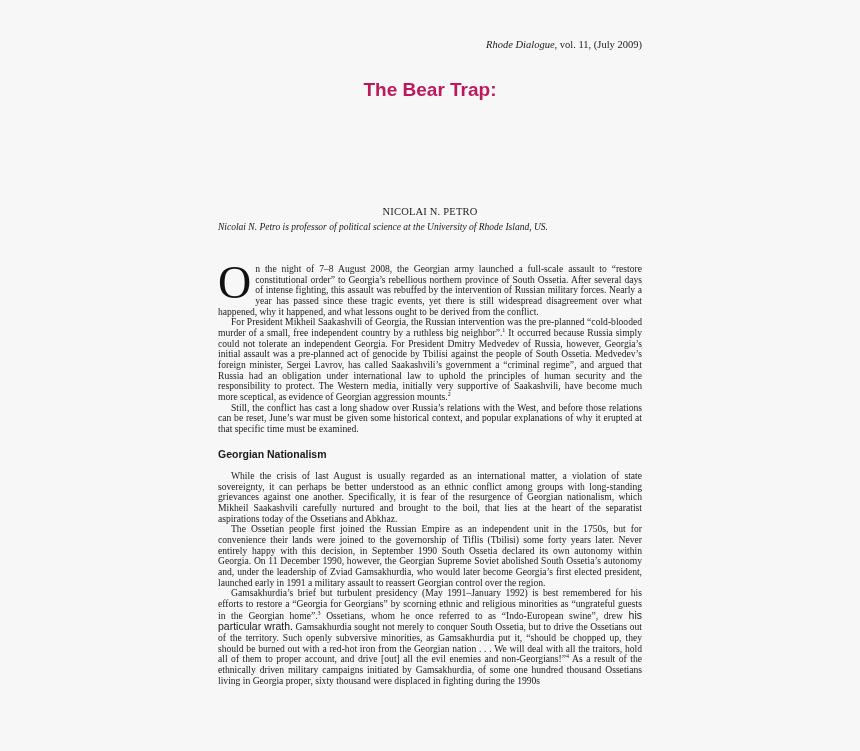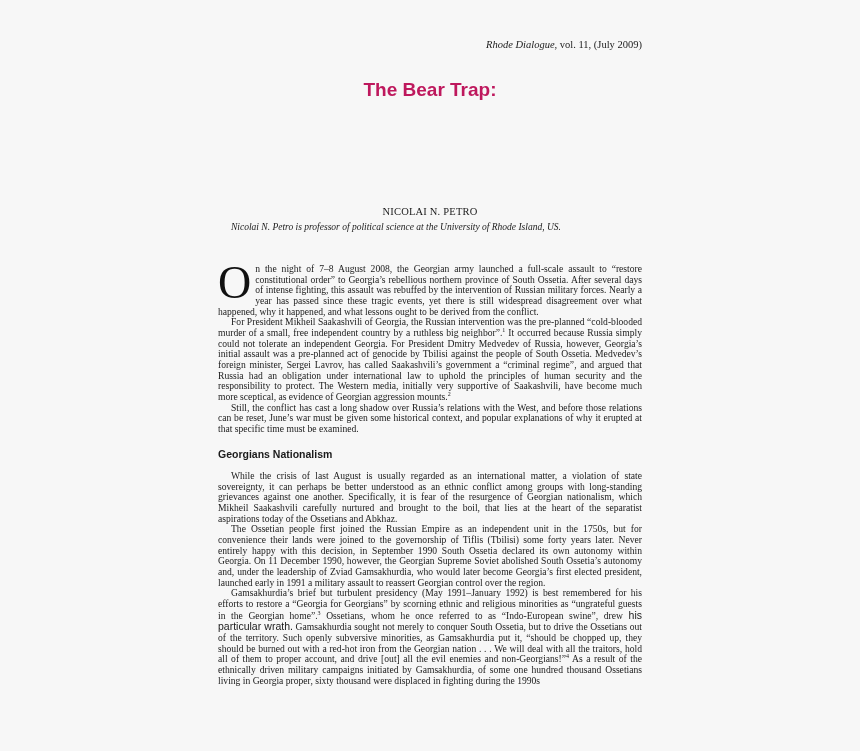--- a/index.html
+++ b/index.html
@@ -37,21 +37,21 @@
   .author {
     position: absolute;
     top: 182px; left: 0; width: 424px;
     text-align: center;
     font-size: 10.5px;
     letter-spacing: 0.2px;
     margin-top: 24px;
   }
   .affiliation {
     position: absolute;
-    top: 222px; left: 13px; width: 424px;
+    top: 222px; left: 0; width: 424px;
     font-style: italic;
     font-size: 9.5px;
   }
   .body {
     position: absolute;
     top: 264px; left: 0; width: 424px;
     font-size: 9.6px;
     line-height: 10.65px;
     text-align: justify;
   }
@@ -94,21 +94,21 @@
 
   <div class="affiliation">Nicolai N. Petro is professor of political science at the University of Rhode Island, US.</div>
 
   <div class="body">
     <p class="first"><span class="dropcap">O</span><span>n the night of 7–8 August 2008, the Georgian army launched a full-scale assault to “restore constitutional order” to Georgia’s rebellious northern province of South Ossetia. After several days of intense fighting, this assault was rebuffed by the intervention of Russian military forces. Nearly a year has passed since these tragic events, yet there is still widespread disagreement over what happened, why it happened, and what lessons ought to be derived from the conflict.</span></p>
 
     <p><span>For President Mikheil Saakashvili of Georgia, the Russian intervention was the pre-planned “cold-blooded murder of a small, free independent country by a ruthless big neighbor”.</span><sup>1</sup><span> It occurred because Russia simply could not tolerate an independent Georgia. For President Dmitry Medvedev of Russia, however, Georgia’s initial assault was a pre-planned act of genocide by Tbilisi against the people of South Ossetia. Medvedev’s foreign minister, Sergei Lavrov, has called Saakashvili’s government a “criminal regime”, and argued that Russia had an obligation under international law to uphold the principles of human security and the responsibility to protect. The Western media, initially very supportive of Saakashvili, have become much more sceptical, as evidence of Georgian aggression mounts.</span><sup>2</sup></p>
 
     <p>Still, the conflict has cast a long shadow over Russia’s relations with the West, and before those relations can be reset, June’s war must be given some historical context, and popular explanations of why it erupted at that specific time must be examined.</p>
 
-    <div class="section-heading">Georgians Nationalism</div>
+    <div class="section-heading">Georgian Nationalism</div>
 
     <p>While the crisis of last August is usually regarded as an international matter, a violation of state sovereignty, it can perhaps be better understood as an ethnic conflict among groups with long-standing grievances against one another. Specifically, it is fear of the resurgence of Georgian nationalism, which Mikheil Saakashvili carefully nurtured and brought to the boil, that lies at the heart of the separatist aspirations today of the Ossetians and Abkhaz.</p>
 
     <p>The Ossetian people first joined the Russian Empire as an independent unit in the 1750s, but for convenience their lands were joined to the governorship of Tiflis (Tbilisi) some forty years later. Never entirely happy with this decision, in September 1990 South Ossetia declared its own autonomy within Georgia. On 11 December 1990, however, the Georgian Supreme Soviet abolished South Ossetia’s autonomy and, under the leadership of Zviad Gamsakhurdia, who would later become Georgia’s first elected president, launched early in 1991 a military assault to reassert Georgian control over the region.</p>
 
     <p><span>Gamsakhurdia’s brief but turbulent presidency (May 1991–January 1992) is best remembered for his efforts to restore a “Georgia for Georgians” by scorning ethnic and religious minorities as “ungrateful guests in the Georgian home”.</span><sup>3</sup><span> Ossetians, whom he once referred to as “Indo-European swine”, drew </span><span class="sans-inline">his particular wrath.</span><span> Gamsakhurdia sought not merely to conquer South Ossetia, but to drive the Ossetians out of the territory. Such openly subversive minorities, as Gamsakhurdia put it, “should be chopped up, they should be burned out with a red-hot iron from the Georgian nation . . . We will deal with all the traitors, hold all of them to proper account, and drive [out] all the evil enemies and non-Georgians!”</span><sup>4</sup><span> As a result of the ethnically driven military campaigns initiated by Gamsakhurdia, of some one hundred thousand Ossetians living in Georgia proper, sixty thousand were displaced in fighting during the 1990s</span></p>
   </div>
 </div>
 
 </body></html>

